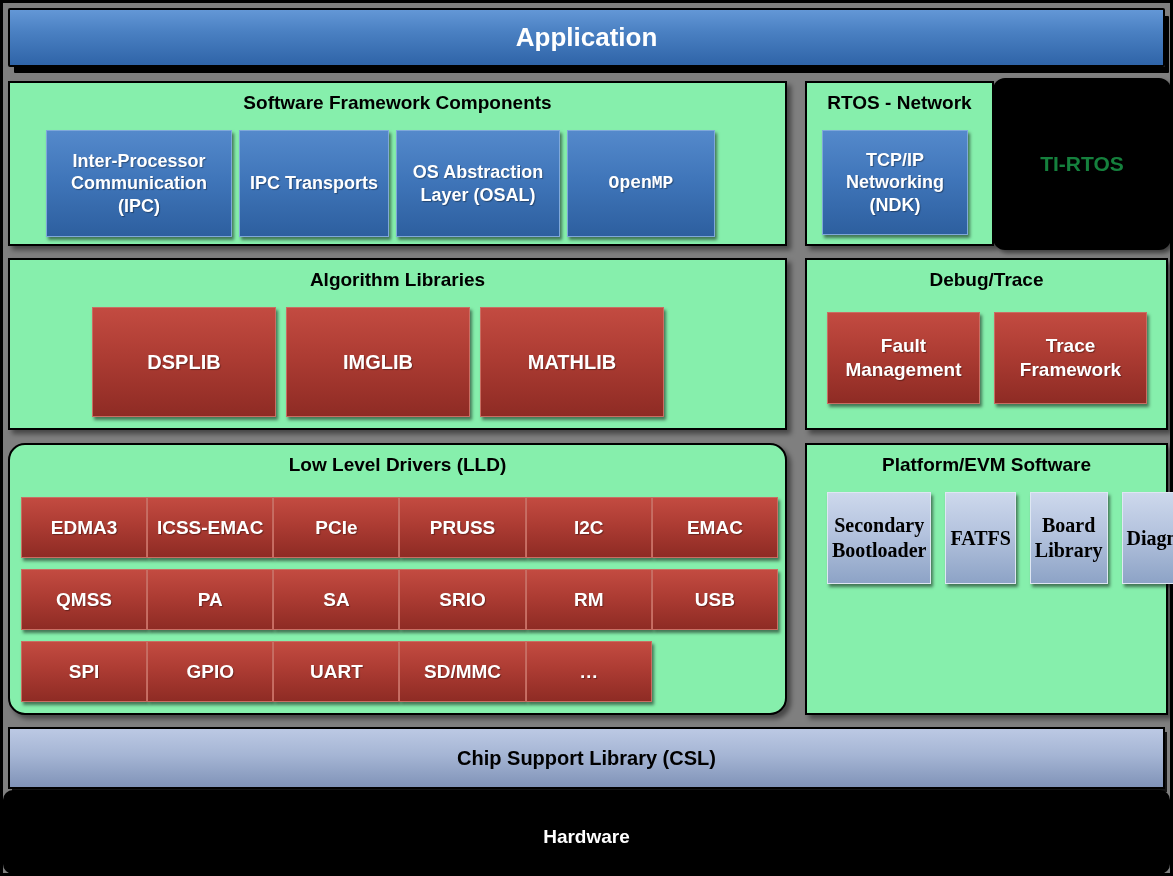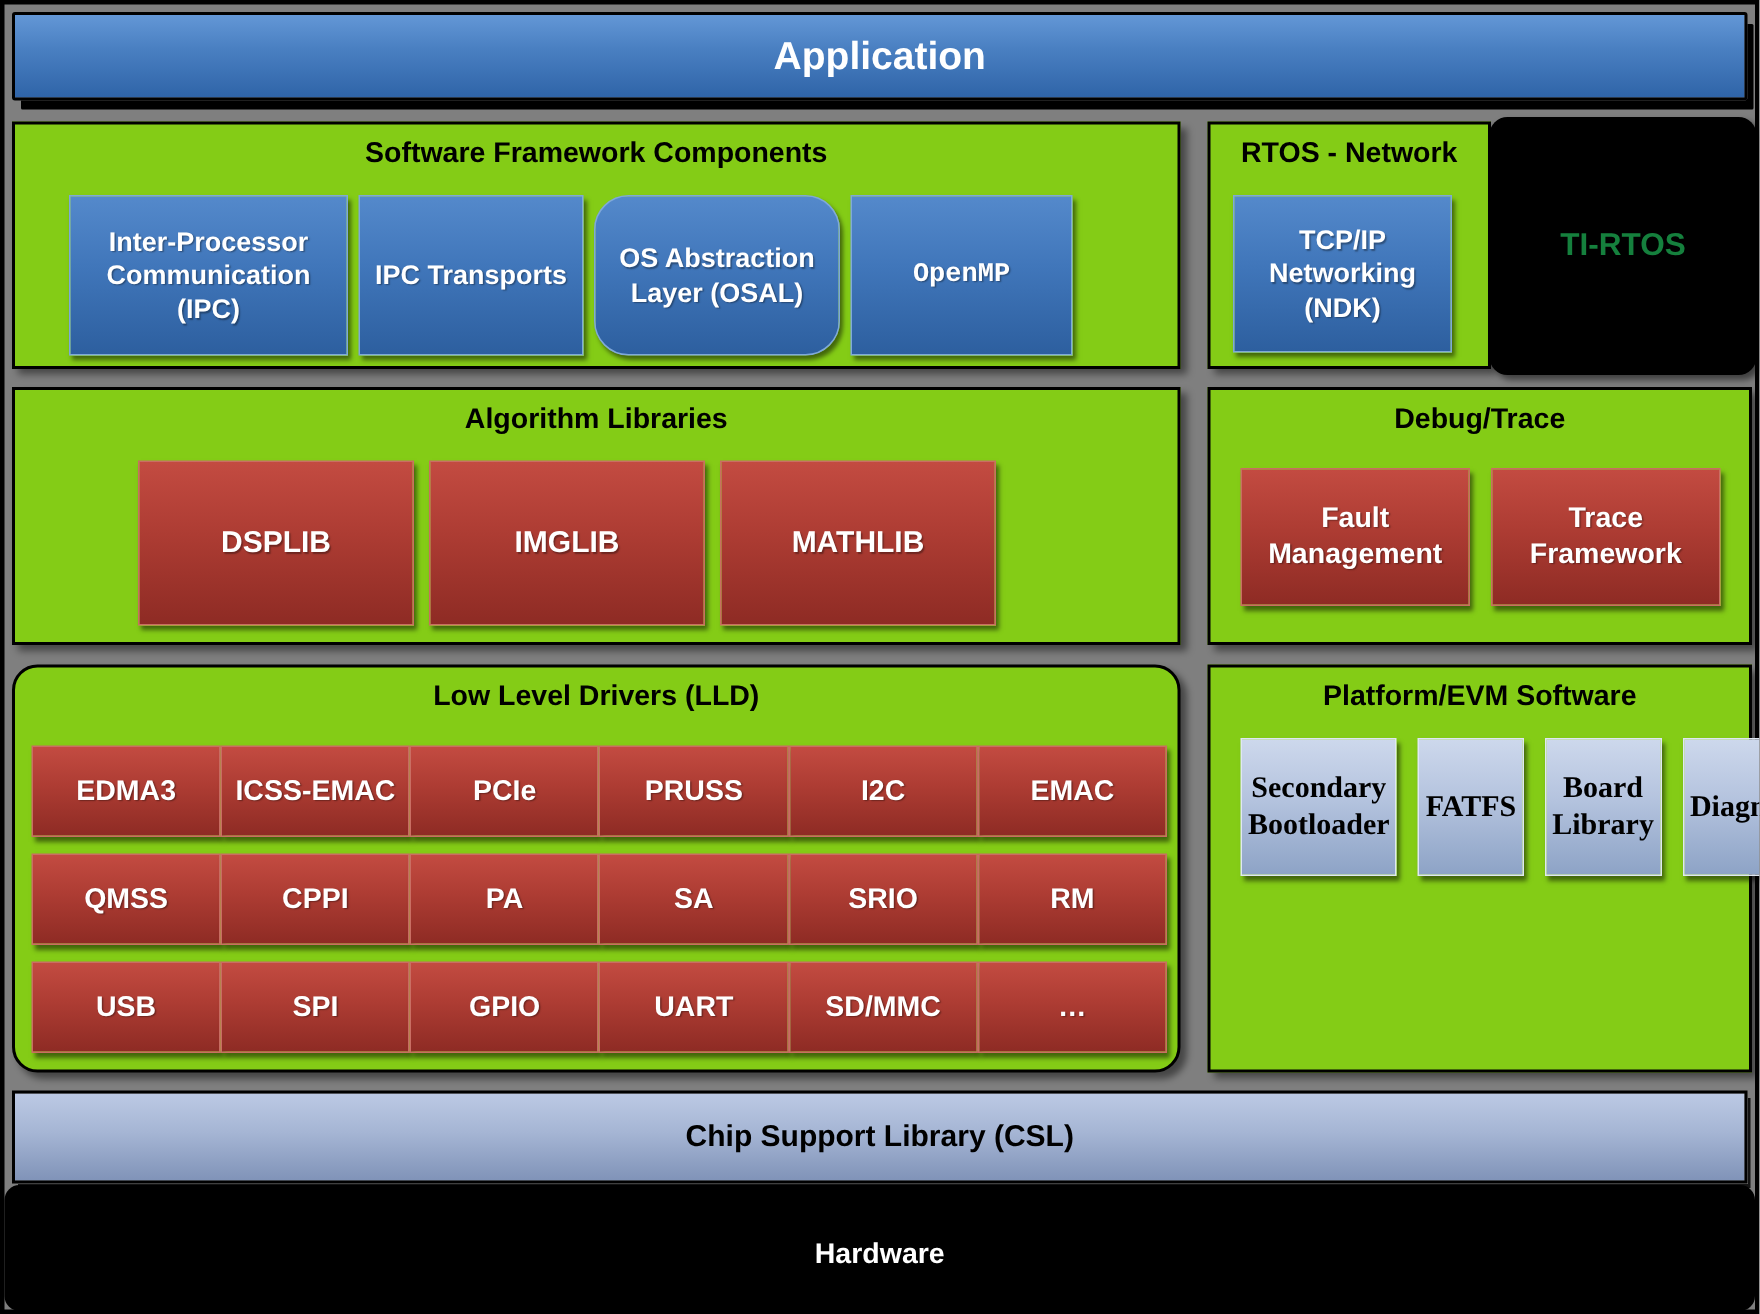--- a/index.html
+++ b/index.html
@@ -26,21 +26,21 @@
     color:#000;font-size:20px;font-weight:700;
   }
   .hw-banner{
     position:absolute;left:3px;top:790px;width:1167px;height:84px;
     background:#000;border-radius:10px;
     display:flex;align-items:flex-start;justify-content:center;
     color:#fff;font-size:19px;font-weight:700;padding-top:36px;box-sizing:border-box;text-align:center;
   }
   
   .panel{
-    position:absolute;background:#84cc16;border:2px solid #000;
+    position:absolute;background:#86efac;border:2px solid #000;
     box-shadow:4px 4px 5px rgba(0,0,0,.45);box-sizing:border-box;
   }
   .panel-title{
     text-align:center;font-size:19px;font-weight:700;color:#000;
     padding-top:9px;line-height:1.2;
   }
   #panel-sw   {left:8px;  top:81px; width:779px;height:165px;}
   #panel-rtos {left:805px;top:81px; width:189px;height:165px;}
   #panel-alg  {left:8px;  top:258px;width:779px;height:172px;}
   #panel-dbg  {left:805px;top:258px;width:363px;height:172px;}
@@ -68,21 +68,21 @@
     border:1px solid #c96e63;color:#fff;
     text-shadow:1px 1px 1px rgba(0,0,0,.35);
   }
   .lblue{
     background:linear-gradient(180deg,#cdd8ec 0%,#b4c3de 45%,#8da3c6 100%);
     border:1px solid #dfe7f3;color:#000;font-size:20px;
   }
   
   .sw-row{position:absolute;left:36px;top:47px;display:flex;gap:7px;height:107px;}
   .sw-row .b0{width:186px;} .sw-row .b1{width:150px;}
-  .sw-row .b2{width:164px;border-radius:23px;} .sw-row .b3{width:148px;font-family:Liberation Mono, monospace;}
+  .sw-row .b2{width:164px;} .sw-row .b3{width:148px;font-family:Liberation Mono, monospace;}
   .ndk-box{position:absolute;left:15px;top:47px;width:146px;height:105px;}
   .alg-row{position:absolute;left:82px;top:47px;display:flex;gap:10px;height:110px;}
   .alg-row .box{width:184px;font-size:20px;}
   .dbg-row{position:absolute;left:20px;top:52px;display:flex;gap:14px;height:92px;}
   .dbg-row .box{width:153px;font-size:19px;}
   .lld-grid{
     position:absolute;left:11px;top:52px;width:757px;
     display:grid;grid-template-columns:repeat(6,1fr);
     grid-auto-rows:61px;gap:11px 0;
   }
@@ -176,23 +176,20 @@
       <div class="box red">
           <span>I2C</span>
         </div>
       <div class="box red">
           <span>EMAC</span>
         </div>
       <div class="box red">
           <span>QMSS</span>
         </div>
       <div class="box red">
-          <span>CPPI</span>
-        </div>
-      <div class="box red">
           <span>PA</span>
         </div>
       <div class="box red">
           <span>SA</span>
         </div>
       <div class="box red">
           <span>SRIO</span>
         </div>
       <div class="box red">
           <span>RM</span>

